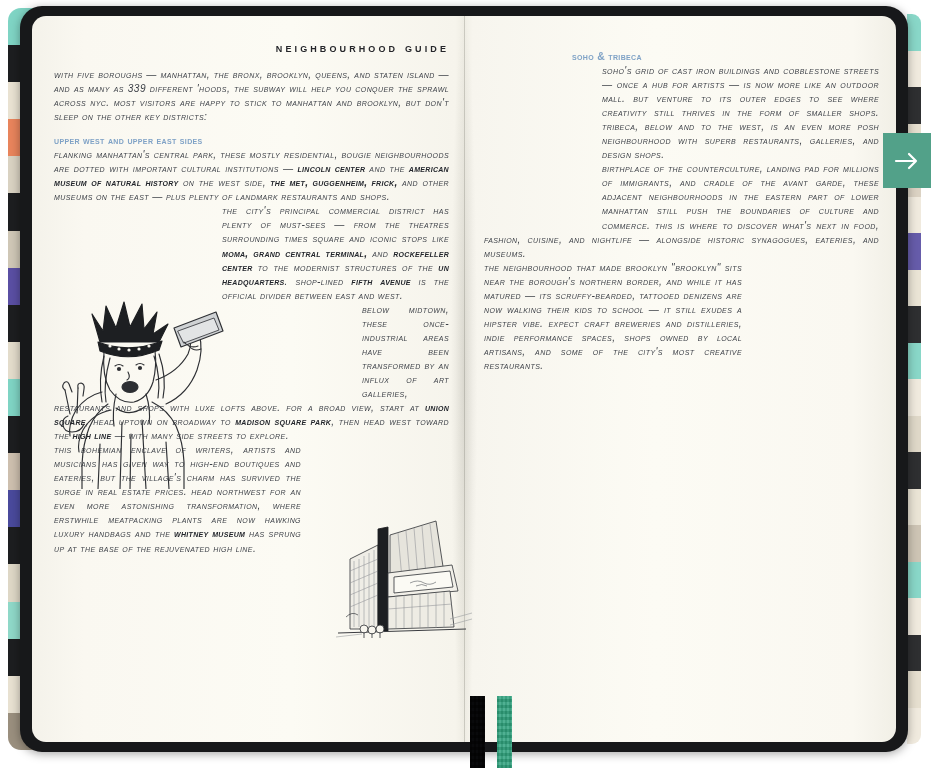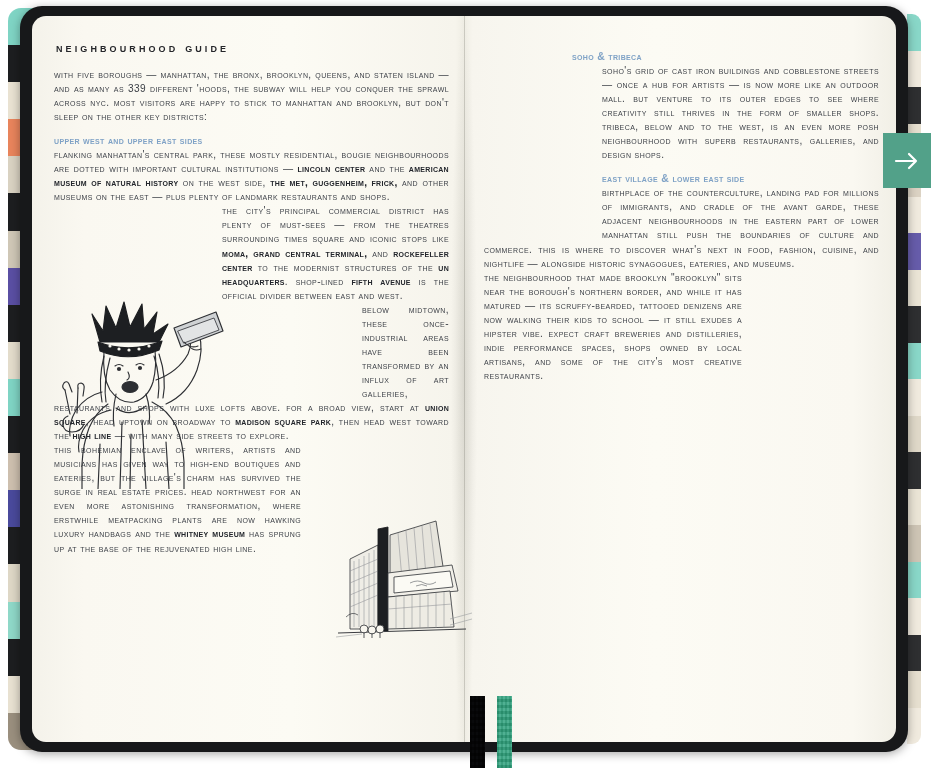--- a/index.html
+++ b/index.html
@@ -89,21 +89,21 @@
   }
   .page.left  .col { left: 22px; }
   .page.right .col { left: 20px; }
 
   
   .guide-title {
     font-size: 13.5px;
     font-weight: bold;
     color: #25262a;
     letter-spacing: 3.1px;
-    text-align: left;
+    text-align: right;
     font-variant: small-caps;
     text-transform: lowercase;
     margin: 0 0 13px 0;
     padding-left: 2px;
   }
   .guide-title::first-letter { }
 
   .sec-head {
     font-size: 10.4px;
     font-weight: bold;
@@ -119,21 +119,21 @@
 
   p.body {
     font-size: 10.1px;
     line-height: 14.05px;
     color: #3b3f46;
     letter-spacing: .42px;
     text-align: justify;
     font-variant: small-caps;
     text-transform: lowercase;
     margin: 0;
-    -webkit-hyphens: none; hyphens: none;
+    -webkit-hyphens: none; hyphens: none; font-style: italic;
   }
   p.body b { font-weight: bold; color: #22252b; letter-spacing: .3px; }
 
   .intro { text-indent: 0; }
 
   
   .shape-liberty {
     float: left;
     width: 168px; height: 132px;
     shape-outside: polygon(0 0, 100% 0, 100% 100%, 0 100%);
@@ -381,21 +381,20 @@
           </svg>
         </div>
       </div>
 
       <div class="page right">
         <div class="col">
 
           <div class="sec-head rp">Soho &amp; Tribeca</div>
           <p class="body"><span class="shape-subway"></span><span>Soho's grid of cast iron buildings and cobblestone streets — once a hub for artists — is now more like an outdoor mall. But venture to its outer edges to see where creativity still thrives in the form of smaller shops. Tribeca, below and to the west, is an even more posh neighbourhood with superb restaurants, galleries, and design shops.</span></p>
 
-          <div class="sec-head rp2">East Village &amp; Lower East Side</div>
           <p class="body">Birthplace of the counterculture, landing pad for millions of immigrants, and cradle of the avant garde, these adjacent neighbourhoods in the eastern part of Lower Manhattan still push the boundaries of culture and commerce. This is where to discover what's next in food, fashion, cuisine, and nightlife — alongside historic synagogues, eateries, and museums.</p>
 
           <p class="body" style="width:258px;">The neighbourhood that made Brooklyn "Brooklyn" sits near the borough's northern border, and while it has matured — its scruffy-bearded, tattooed denizens are now walking their kids to school — it still exudes a hipster vibe. Expect craft breweries and distilleries, indie performance spaces, shops owned by local artisans, and some of the city's most creative restaurants.</p>
 
         </div>
 
       </div>
 
     </div>
   </div>

